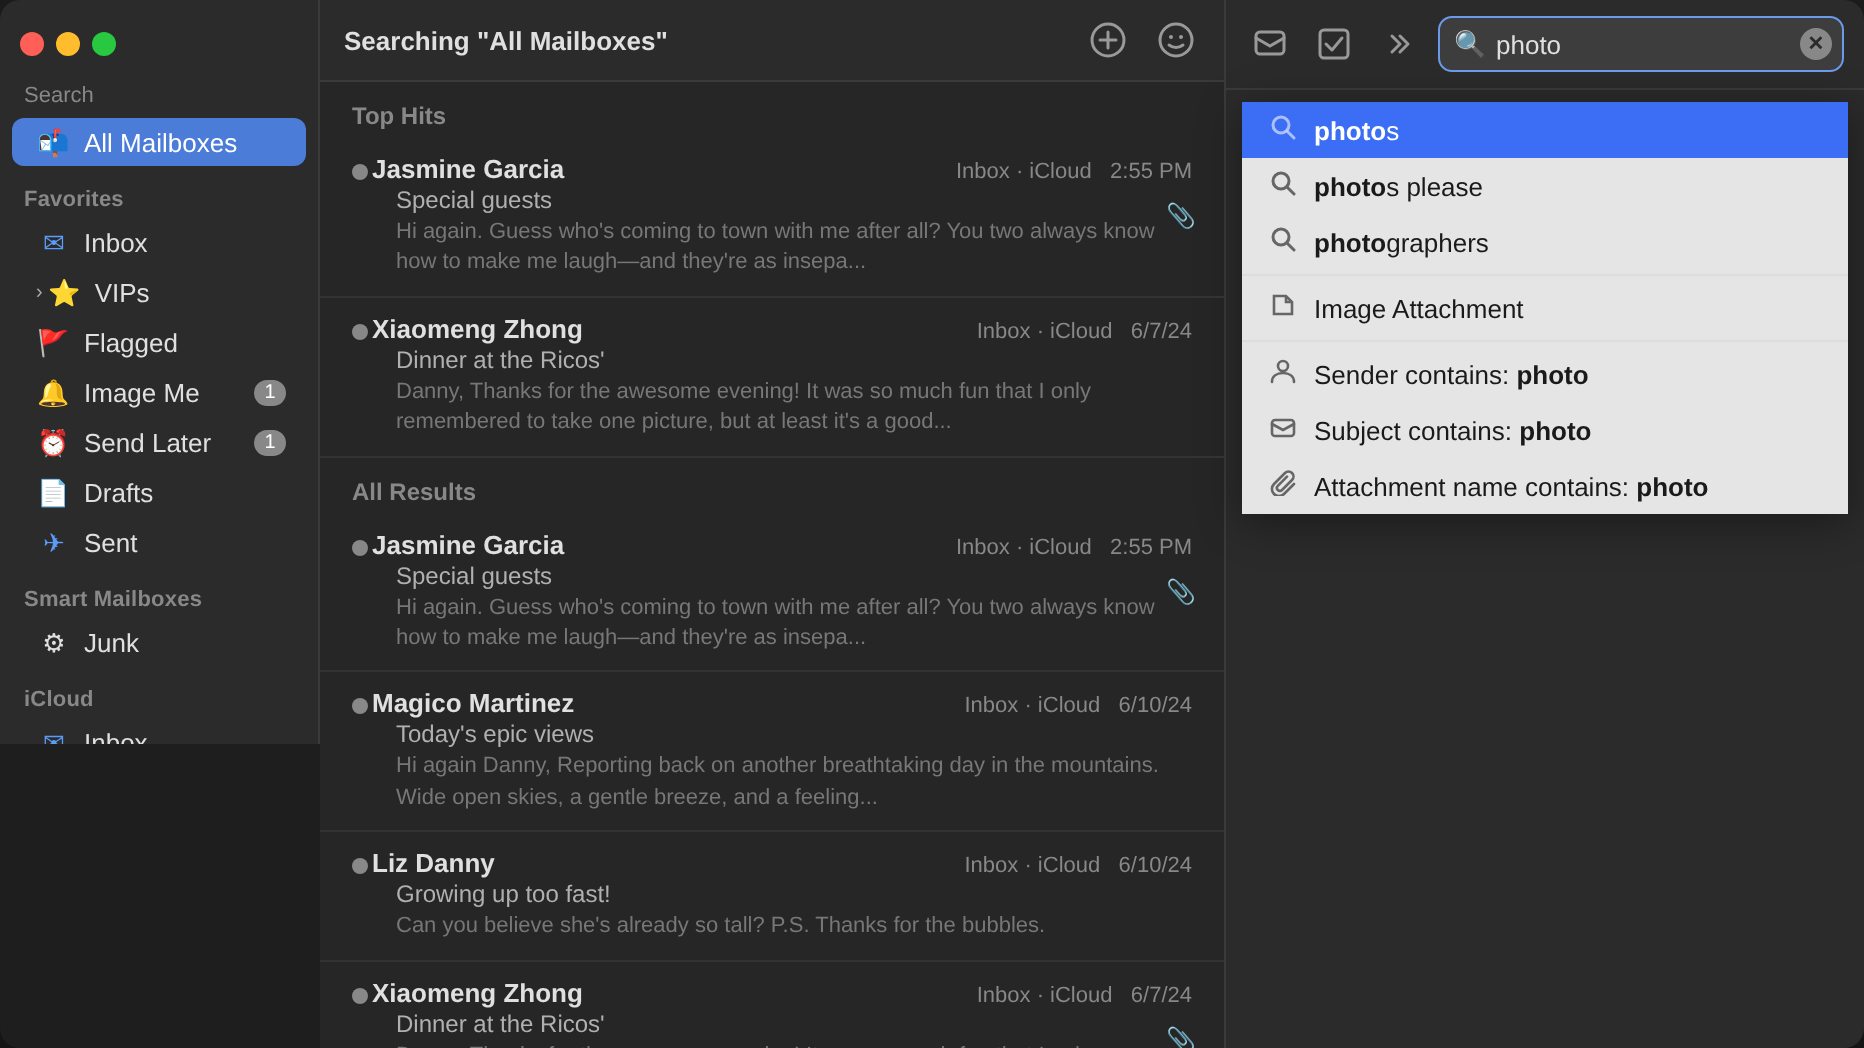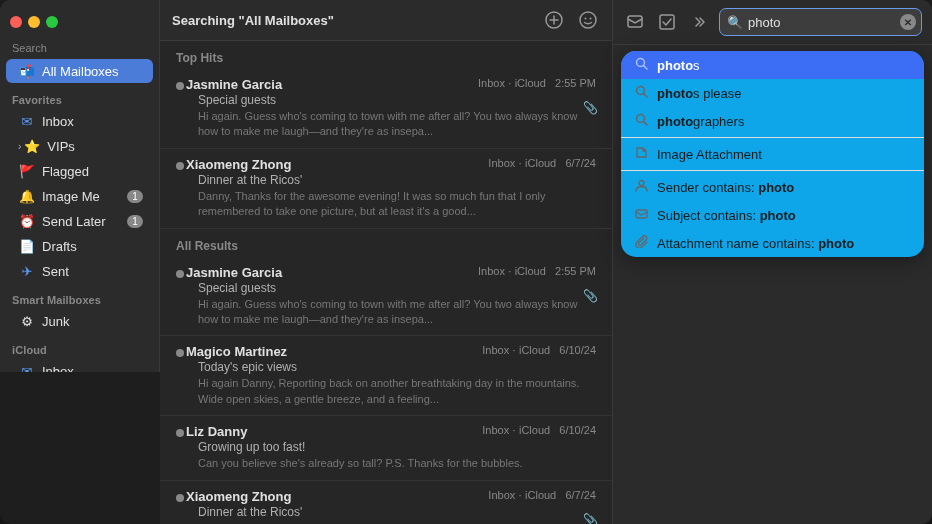--- a/index.html
+++ b/index.html
@@ -136,21 +136,21 @@
       background: #262626;
     }
     .email-item {
       padding: 8px 16px;
       border-bottom: 1px solid #333;
       cursor: pointer;
       position: relative;
     }
     .email-item-header {
       display: flex;
-      align-items: flex-start;
+      align-items: flex-end;
       gap: 6px;
       margin-bottom: 1px;
     }
     .sender-icon {
       width: 8px;
       height: 8px;
       border-radius: 50%;
       background: #888;
       flex-shrink: 0;
       margin-right: 2px;
@@ -261,22 +261,22 @@
       align-items: center;
       justify-content: center;
       cursor: pointer;
       color: #2b2b2b;
       font-size: 10px;
       font-weight: bold;
     }
 
     
     .autocomplete-dropdown {
-      background: #0ea5e9;
-      border-radius: 15px;
+      background: #e5e5e5;
+      border-radius: 0;
       margin: 6px 8px;
       box-shadow: 0 4px 20px rgba(0,0,0,0.4);
       overflow: hidden;
     }
     .autocomplete-item {
       display: flex;
       align-items: center;
       padding: 6px 12px;
       cursor: pointer;
       font-size: 13px;

